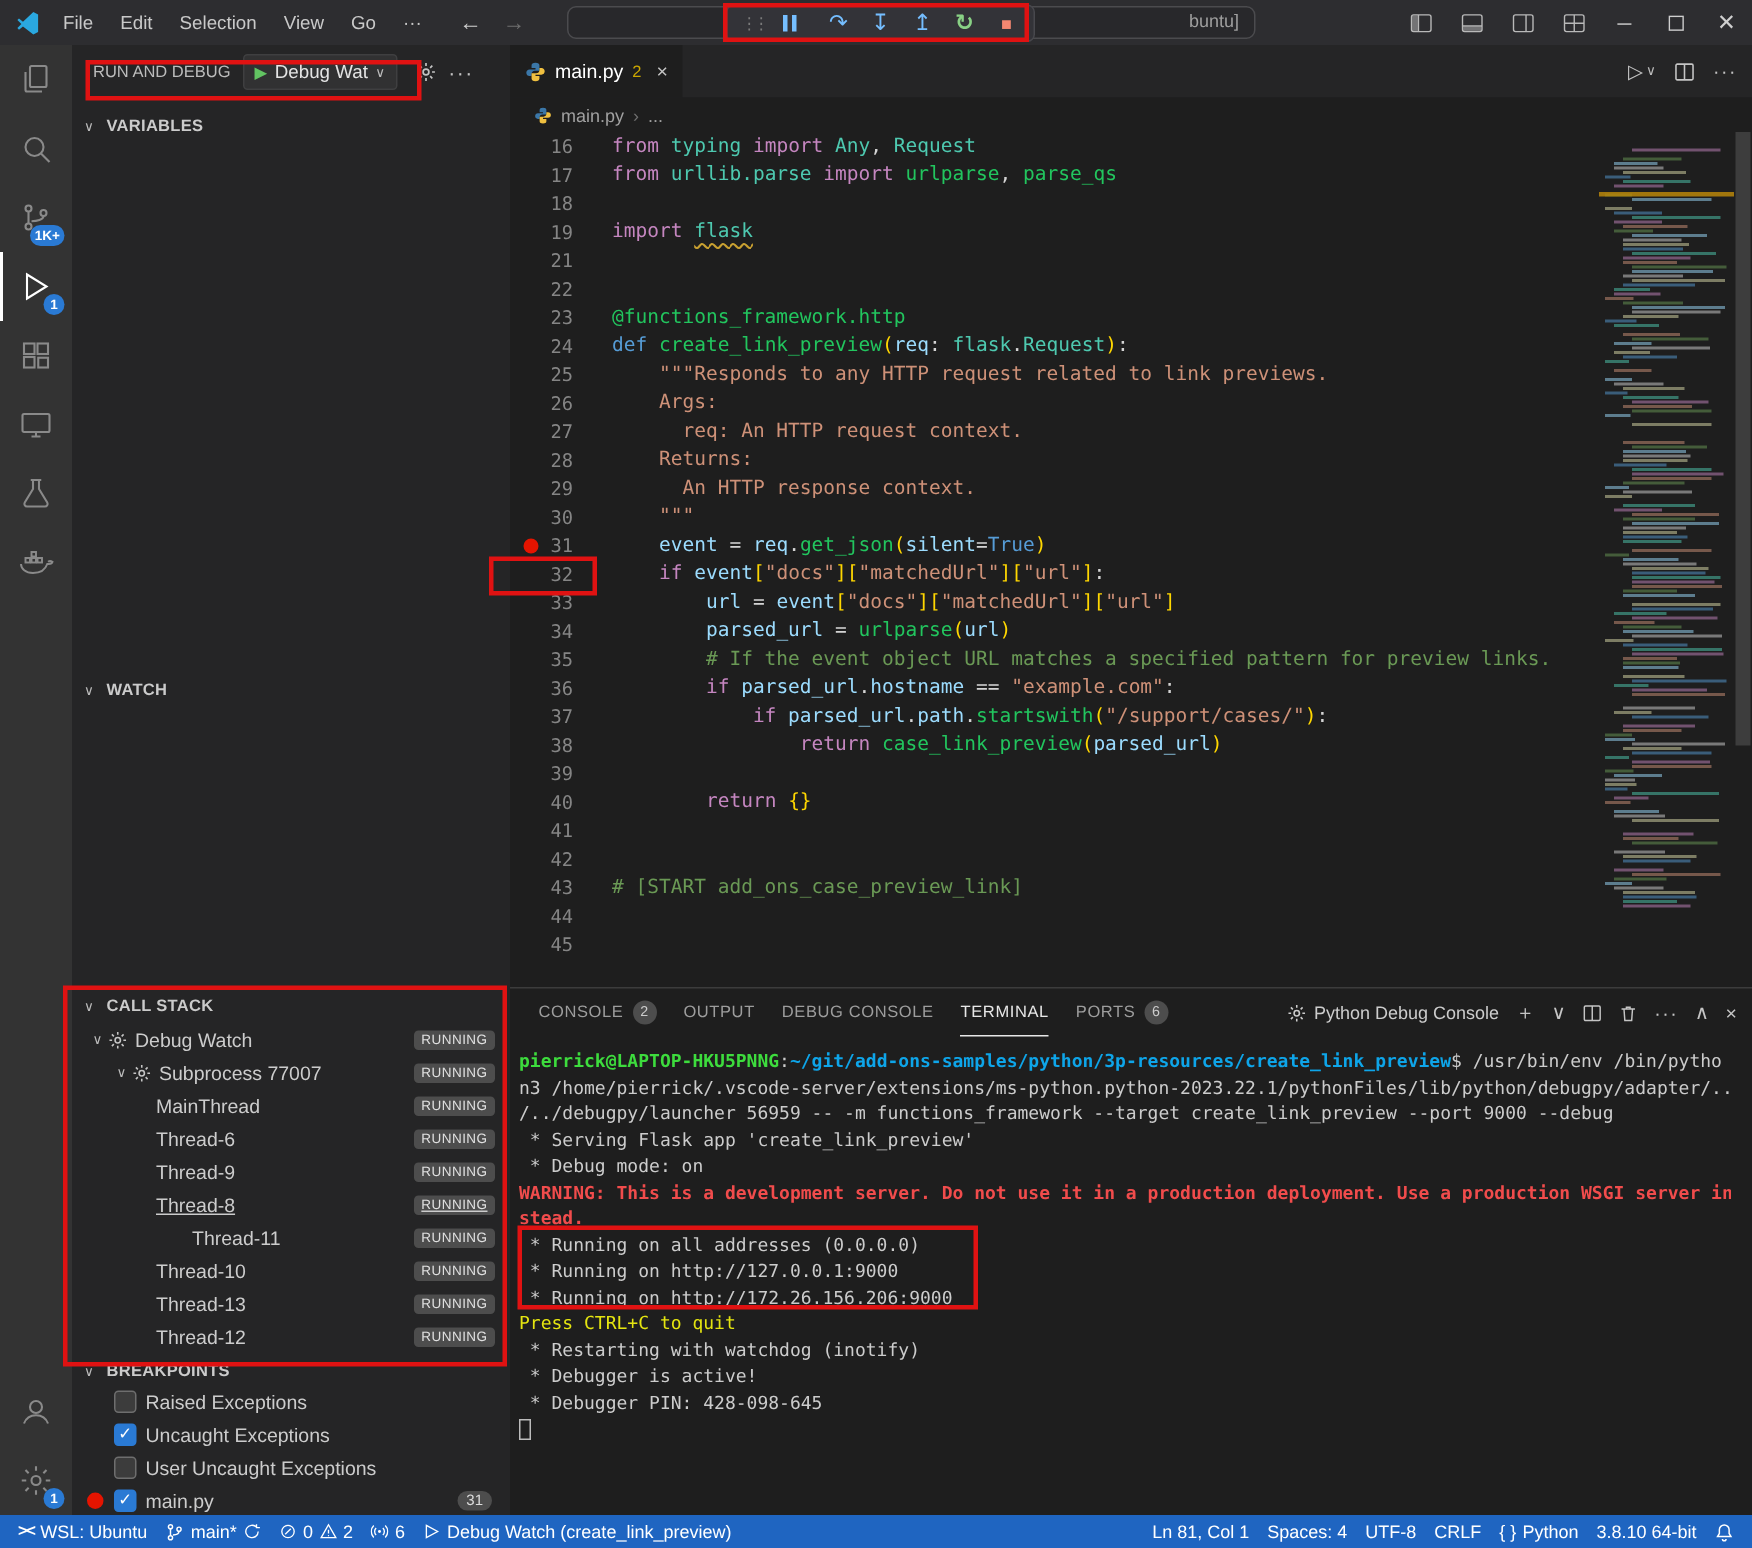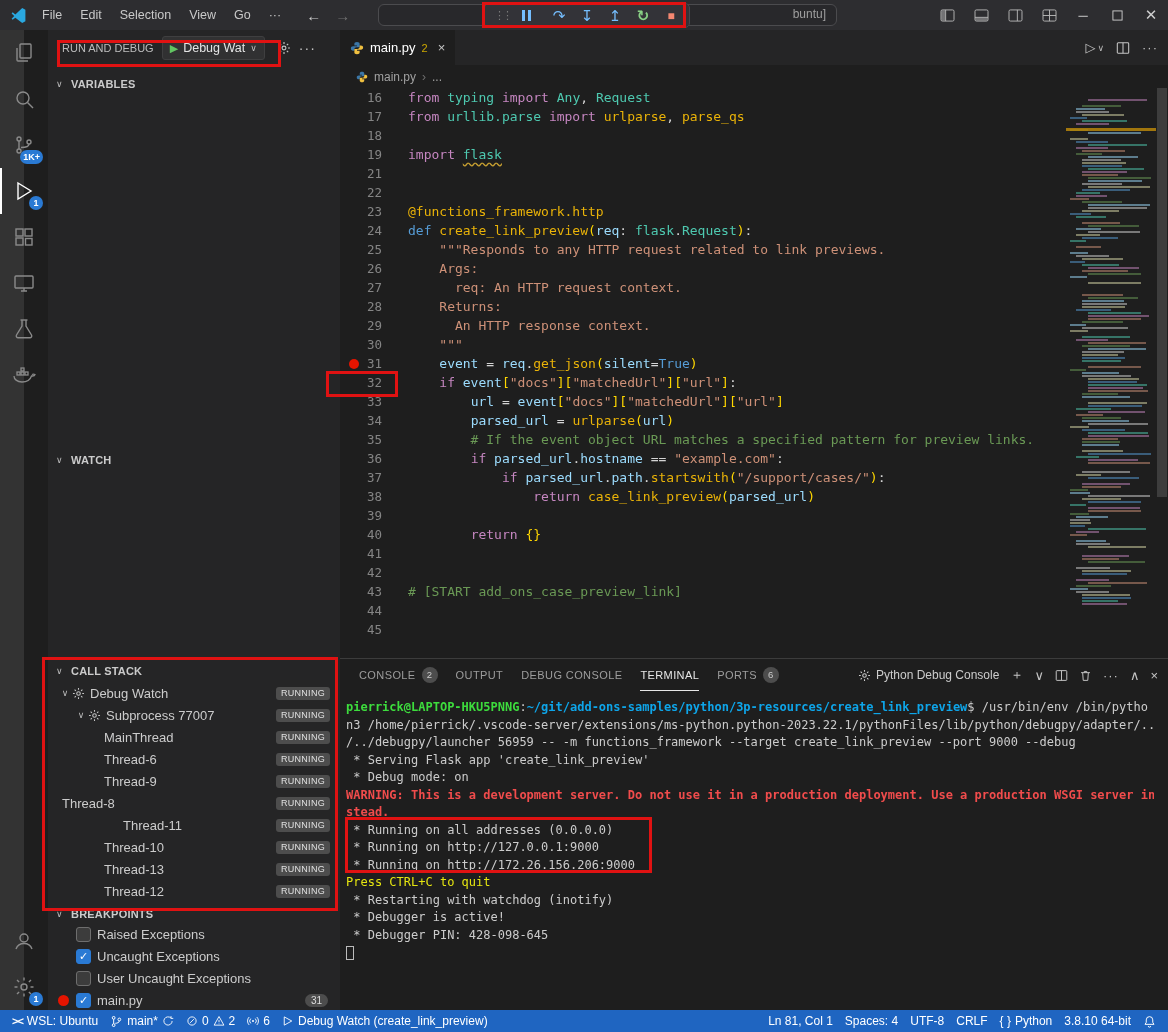--- a/index.html
+++ b/index.html
@@ -23,21 +23,21 @@
 .dbg-ic{font-size:15px;line-height:22px;width:18px;text-align:center}
 .dbg-blue{color:#75beff}.dbg-green{color:#89d185;font-weight:bold}.dbg-red{color:#f48771;font-size:12px}
 .pausebars{display:inline-flex;gap:3px;align-items:center;height:22px}
 .pbar{width:3px;height:11px;background:#75beff}
 #win-controls{position:absolute;right:0;top:0;height:30px;display:flex;align-items:center}
 .wc{width:34px;height:30px;display:flex;align-items:center;justify-content:center;color:#cfcfcf}
 .layout-ic{color:#b9b9b9}
 .wc-close{font-size:15px}
 
 
-#activitybar{position:absolute;left:0;top:30px;width:24px;height:980px;background:#333333;display:flex;flex-direction:column;align-items:flex-start;z-index:4}
+#activitybar{position:absolute;left:0;top:30px;width:48px;height:980px;background:#333333;display:flex;flex-direction:column;align-items:center;z-index:4}
 .ab-item{width:48px;height:46px;display:flex;align-items:center;justify-content:center;position:relative;color:#8a8a8a}
 .ab-item.active{color:#fff;box-shadow:inset 2px 0 0 #fff}
 .ab-badge{position:absolute;right:5px;bottom:4px;background:#2a7ad4;color:#fff;border-radius:9px;
   font-size:9px;line-height:14px;min-width:14px;text-align:center;padding:0 3px;font-weight:bold}
 .ab-spacer{flex:1}
 
 
 #sidebar{position:absolute;left:48px;top:30px;width:292px;height:980px;background:#252526;overflow:hidden;z-index:3}
 #sb-header{height:36px;display:flex;align-items:center;padding:0 8px 0 14px;gap:8px}
 #sb-title{font-size:11px;color:#bcbcbc;white-space:nowrap}
@@ -80,21 +80,21 @@
 .ed-act{display:flex;align-items:center;gap:2px;font-size:13px}
 #breadcrumb{position:absolute;left:340px;top:65px;width:828px;height:23px;display:flex;align-items:center;
   padding-left:16px;gap:6px;color:#a0a0a0;font-size:12px;background:#1e1e1e;z-index:2}
 .bc-sep{color:#6f6f6f}
 #code{position:absolute;left:340px;top:88px;width:828px;height:570px;background:#1e1e1e;overflow:hidden;
   font-family:"DejaVu Sans Mono","Liberation Mono",monospace;font-size:13px;z-index:1}
 .code-line{display:flex;height:19px;line-height:19px;white-space:pre}
 .gutter{width:68px;flex:0 0 68px;position:relative;text-align:right;padding-right:26px;color:#858585;font-size:12.5px}
 .bp{position:absolute;left:9px;top:4.5px;width:10px;height:10px;border-radius:50%;background:#e51400}
 .ctext{white-space:pre}
-.tk-kw{color:#c586c0}.tk-kb{color:#569cd6}.tk-fn{color:#eab308}.tk-ty{color:#4ec9b0}
+.tk-kw{color:#c586c0}.tk-kb{color:#569cd6}.tk-fn{color:#22c55e}.tk-ty{color:#4ec9b0}
 .tk-st{color:#ce9178}.tk-cm{color:#6a9955}.tk-vr{color:#9cdcfe}.tk-pl{color:#d4d4d4}.tk-bk{color:#ffd700}
 .tk-sq{text-decoration:underline;text-decoration-style:wavy;text-decoration-color:#c8a030;text-underline-offset:3px}
 #minimap{position:absolute;left:1066px;top:90px;width:90px;height:568px;z-index:2;background:#1e1e1e}
 #scrollbar-v{position:absolute;left:1157px;top:88px;width:10px;height:409px;background:rgba(121,121,121,.35);z-index:2}
 
 
 #panel{position:absolute;left:340px;top:658px;width:828px;height:352px;background:#1e1e1e;border-top:1px solid #3c3c3c;z-index:2}
 #panel-header{height:32px;display:flex;align-items:center;padding-left:10px}
 .ptab{margin:0 9px;font-size:11px;letter-spacing:.4px;color:#9d9d9d;display:flex;gap:6px;align-items:center;
   height:31px;border-bottom:1px solid transparent}
@@ -348,26 +348,26 @@
         <div class="cs-row" style="padding-left: 42px;">
           <span class="cs-cell"></span>
           <span class="cs-label">Thread-6</span>
           <span class="run-badge">RUNNING</span>
         </div>
         <div class="cs-row" style="padding-left: 42px;">
           <span class="cs-cell"></span>
           <span class="cs-label">Thread-9</span>
           <span class="run-badge">RUNNING</span>
         </div>
-        <div class="cs-row" style="">
+        <div class="cs-row" style="padding-left: 42px; text-decoration: underline;">
           <span class="cs-cell"></span>
           <span class="cs-label">Thread-8</span>
           <span class="run-badge">RUNNING</span>
         </div>
-        <div class="cs-row" style="padding-left: 44px; margin-left: 17px;">
+        <div class="cs-row" style="padding-left: 66px;">
           <span class="cs-cell"></span>
           <span class="cs-label">Thread-11</span>
           <span class="run-badge">RUNNING</span>
         </div>
         <div class="cs-row" style="padding-left: 42px;">
           <span class="cs-cell"></span>
           <span class="cs-label">Thread-10</span>
           <span class="run-badge">RUNNING</span>
         </div>
         <div class="cs-row" style="padding-left: 42px;">

